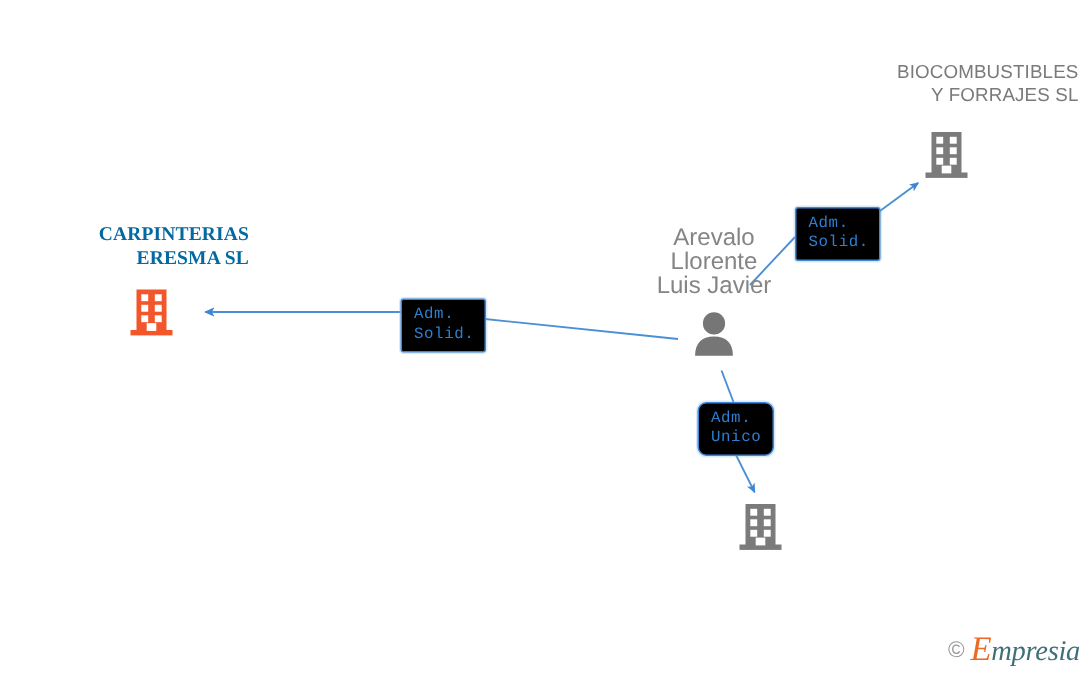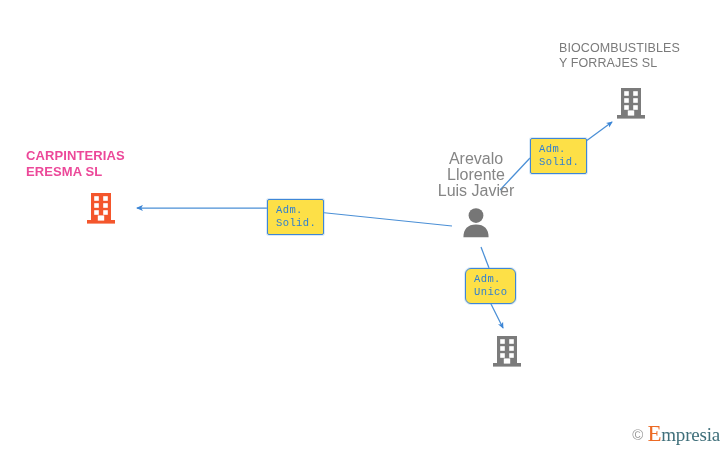--- a/index.html
+++ b/index.html
@@ -26,50 +26,51 @@
     height: 450px;
     pointer-events: none;
   }
 
   
   .node-label {
     position: absolute;
     color: #7a7a7a;
     font-size: 12.5px;
     line-height: 15px;
-    text-align: left;
+    text-align: right;
     white-space: pre-line;
     letter-spacing: .1px;
   }
   .node-label.strong {
     font-weight: bold;
     font-size: 13px;
     line-height: 16px;
-    color: #ec4899;
+    color: #0369a1;
+    font-family: Liberation Serif, serif;
   }
   .person-label {
     position: absolute;
     color: #858585;
     font-size: 16px;
     line-height: 16px;
     text-align: center;
     white-space: pre-line;
   }
 
   
   .icon-wrap {
     position: absolute;
   }
 
   
   .rel-chip {
     position: absolute;
     box-sizing: border-box;
     border: 1px solid #3f86d6;
-    background: #fde047;
+    background: #000000;
     color: #2f7fd1;
     font-family: "Liberation Mono", monospace;
     font-size: 10.5px;
     line-height: 13px;
     letter-spacing: .4px;
     padding: 4px 7px 4px 8px;
     white-space: pre-line;
     box-shadow: 0 0 0 1px rgba(120,175,230,.28);
   }
   .rel-chip.rounded {
@@ -89,20 +90,21 @@
     gap: 4px;
     user-select: none;
   }
   #watermark .copy {
     color: #9a9a9a;
     font-size: 15px;
     line-height: 15px;
   }
   #watermark .brand {
     font-family: "Liberation Serif", serif;
+    font-style: italic;
     font-size: 19px;
     line-height: 19px;
     color: #3f6f7a;
     letter-spacing: -.2px;
   }
   #watermark .brand .cap {
     color: #ec6a24;
     font-size: 23px;
   }
 </style>

